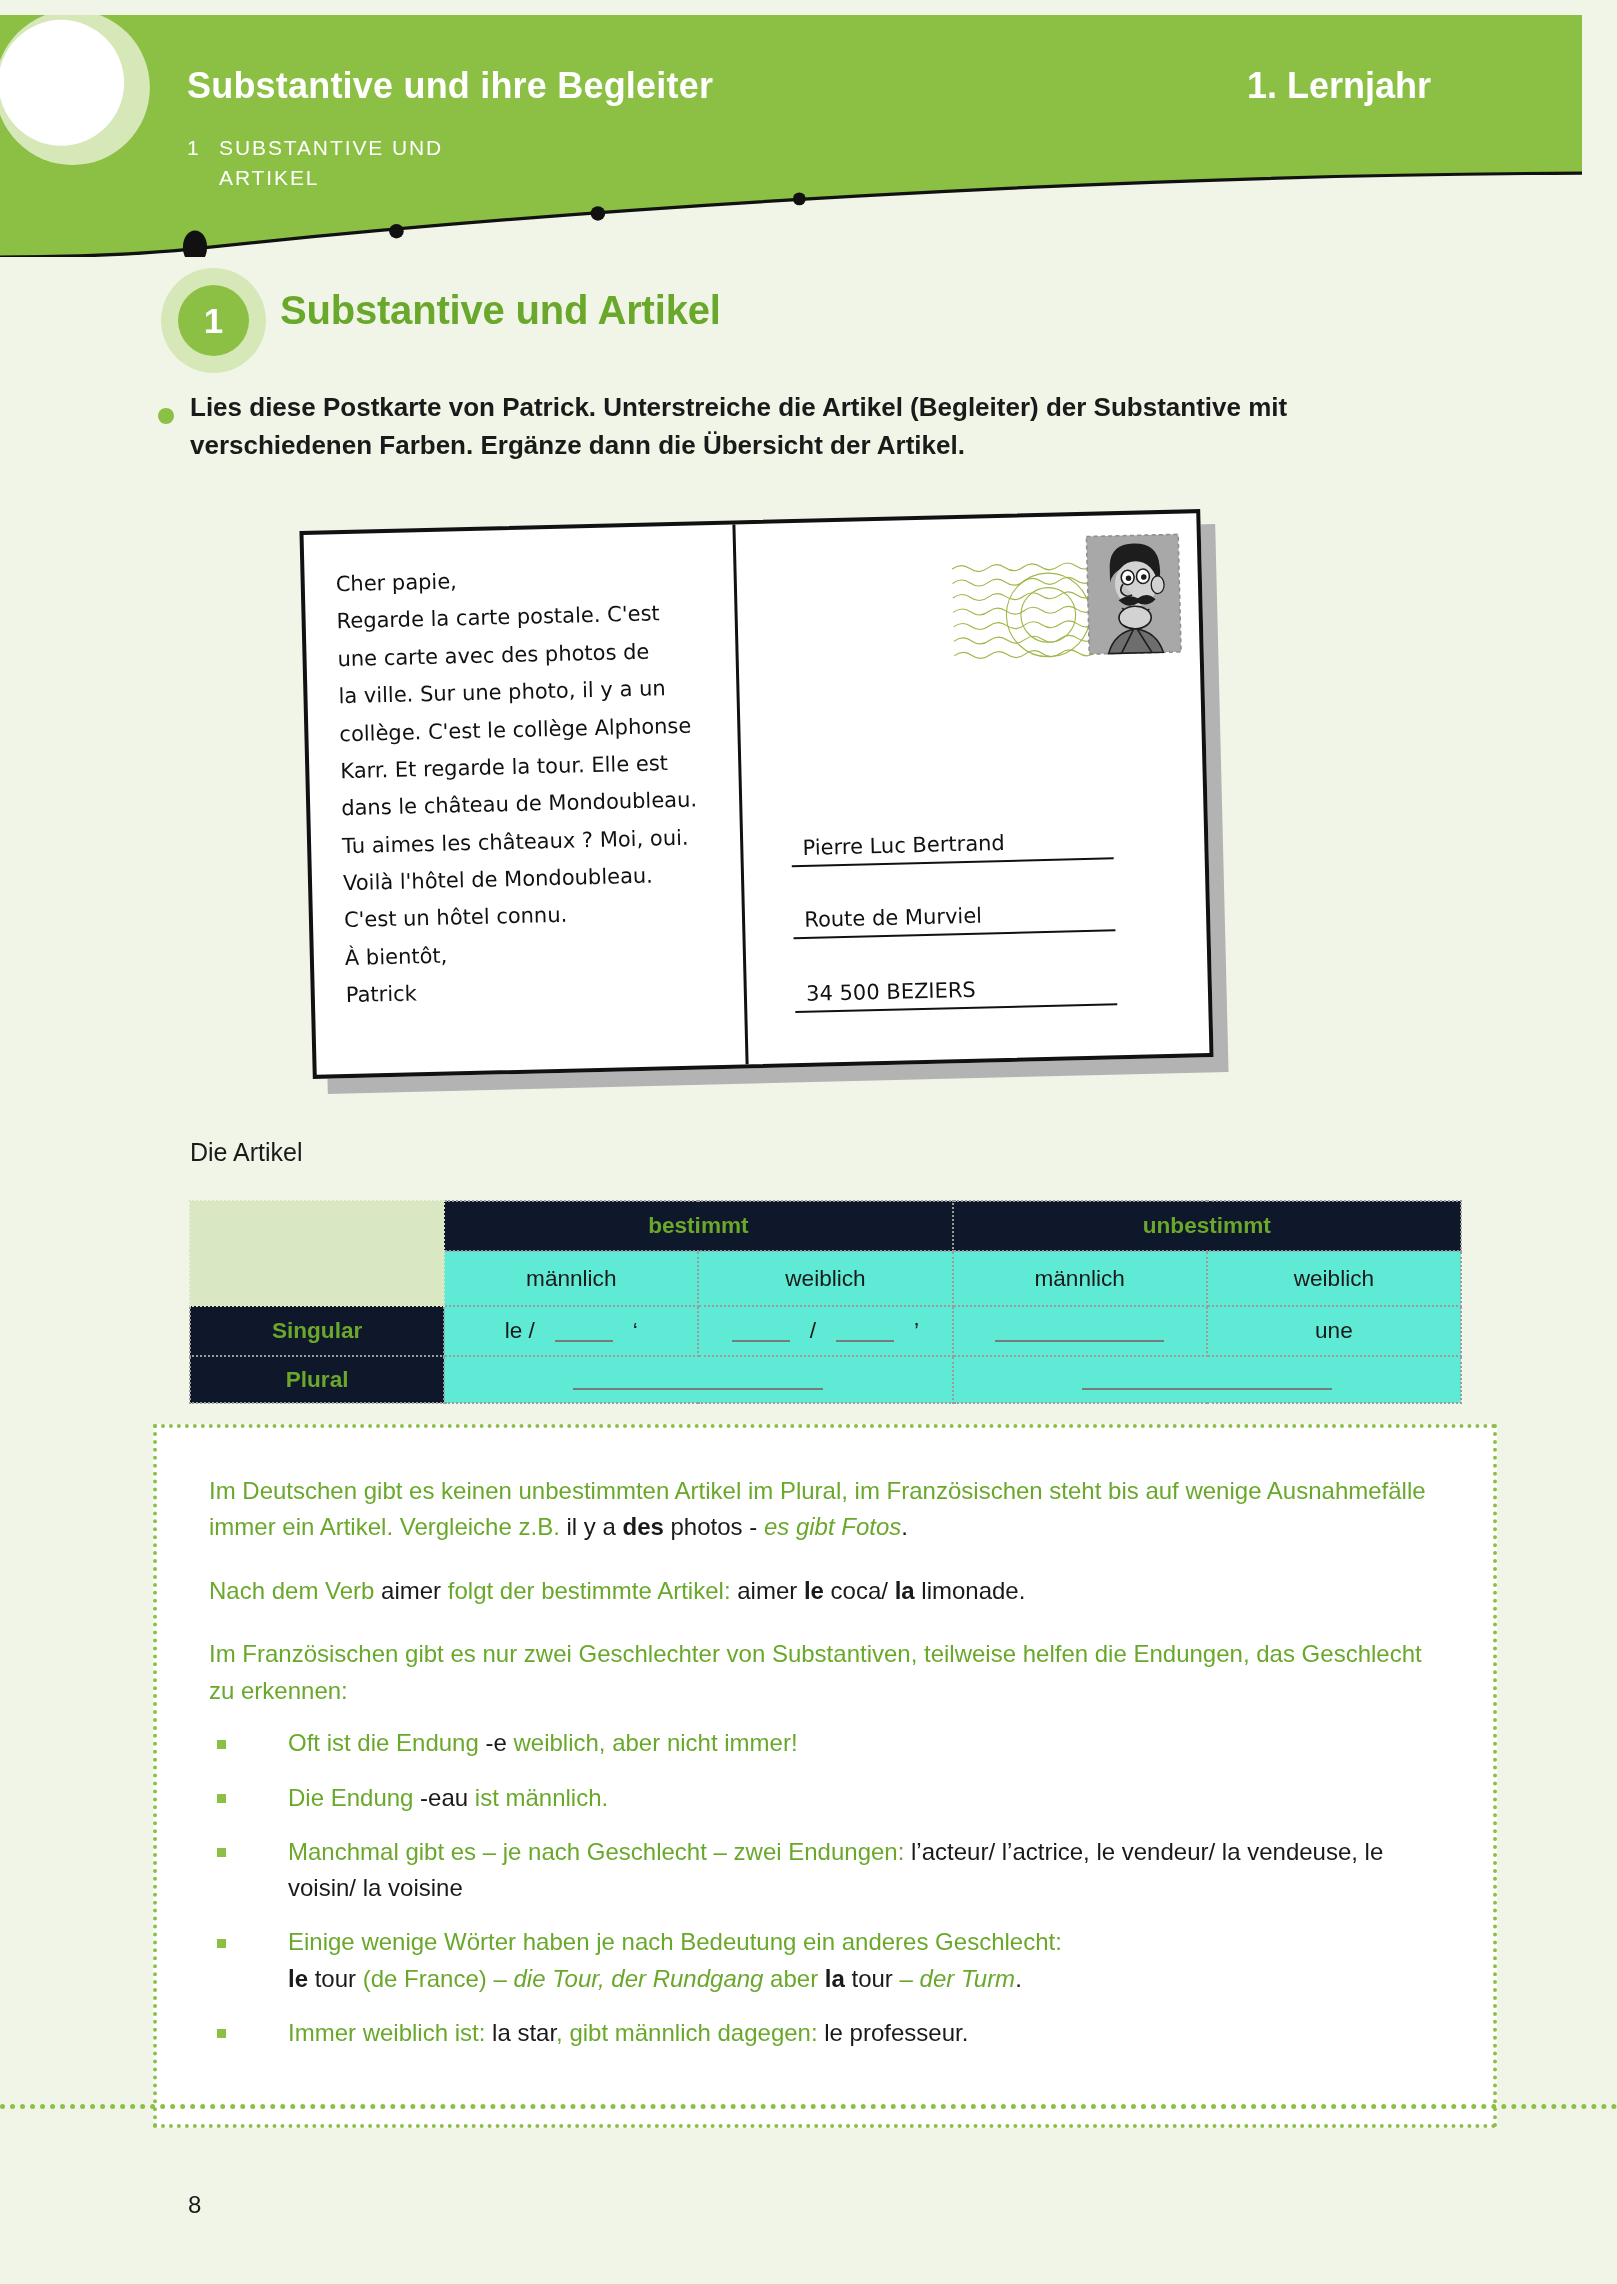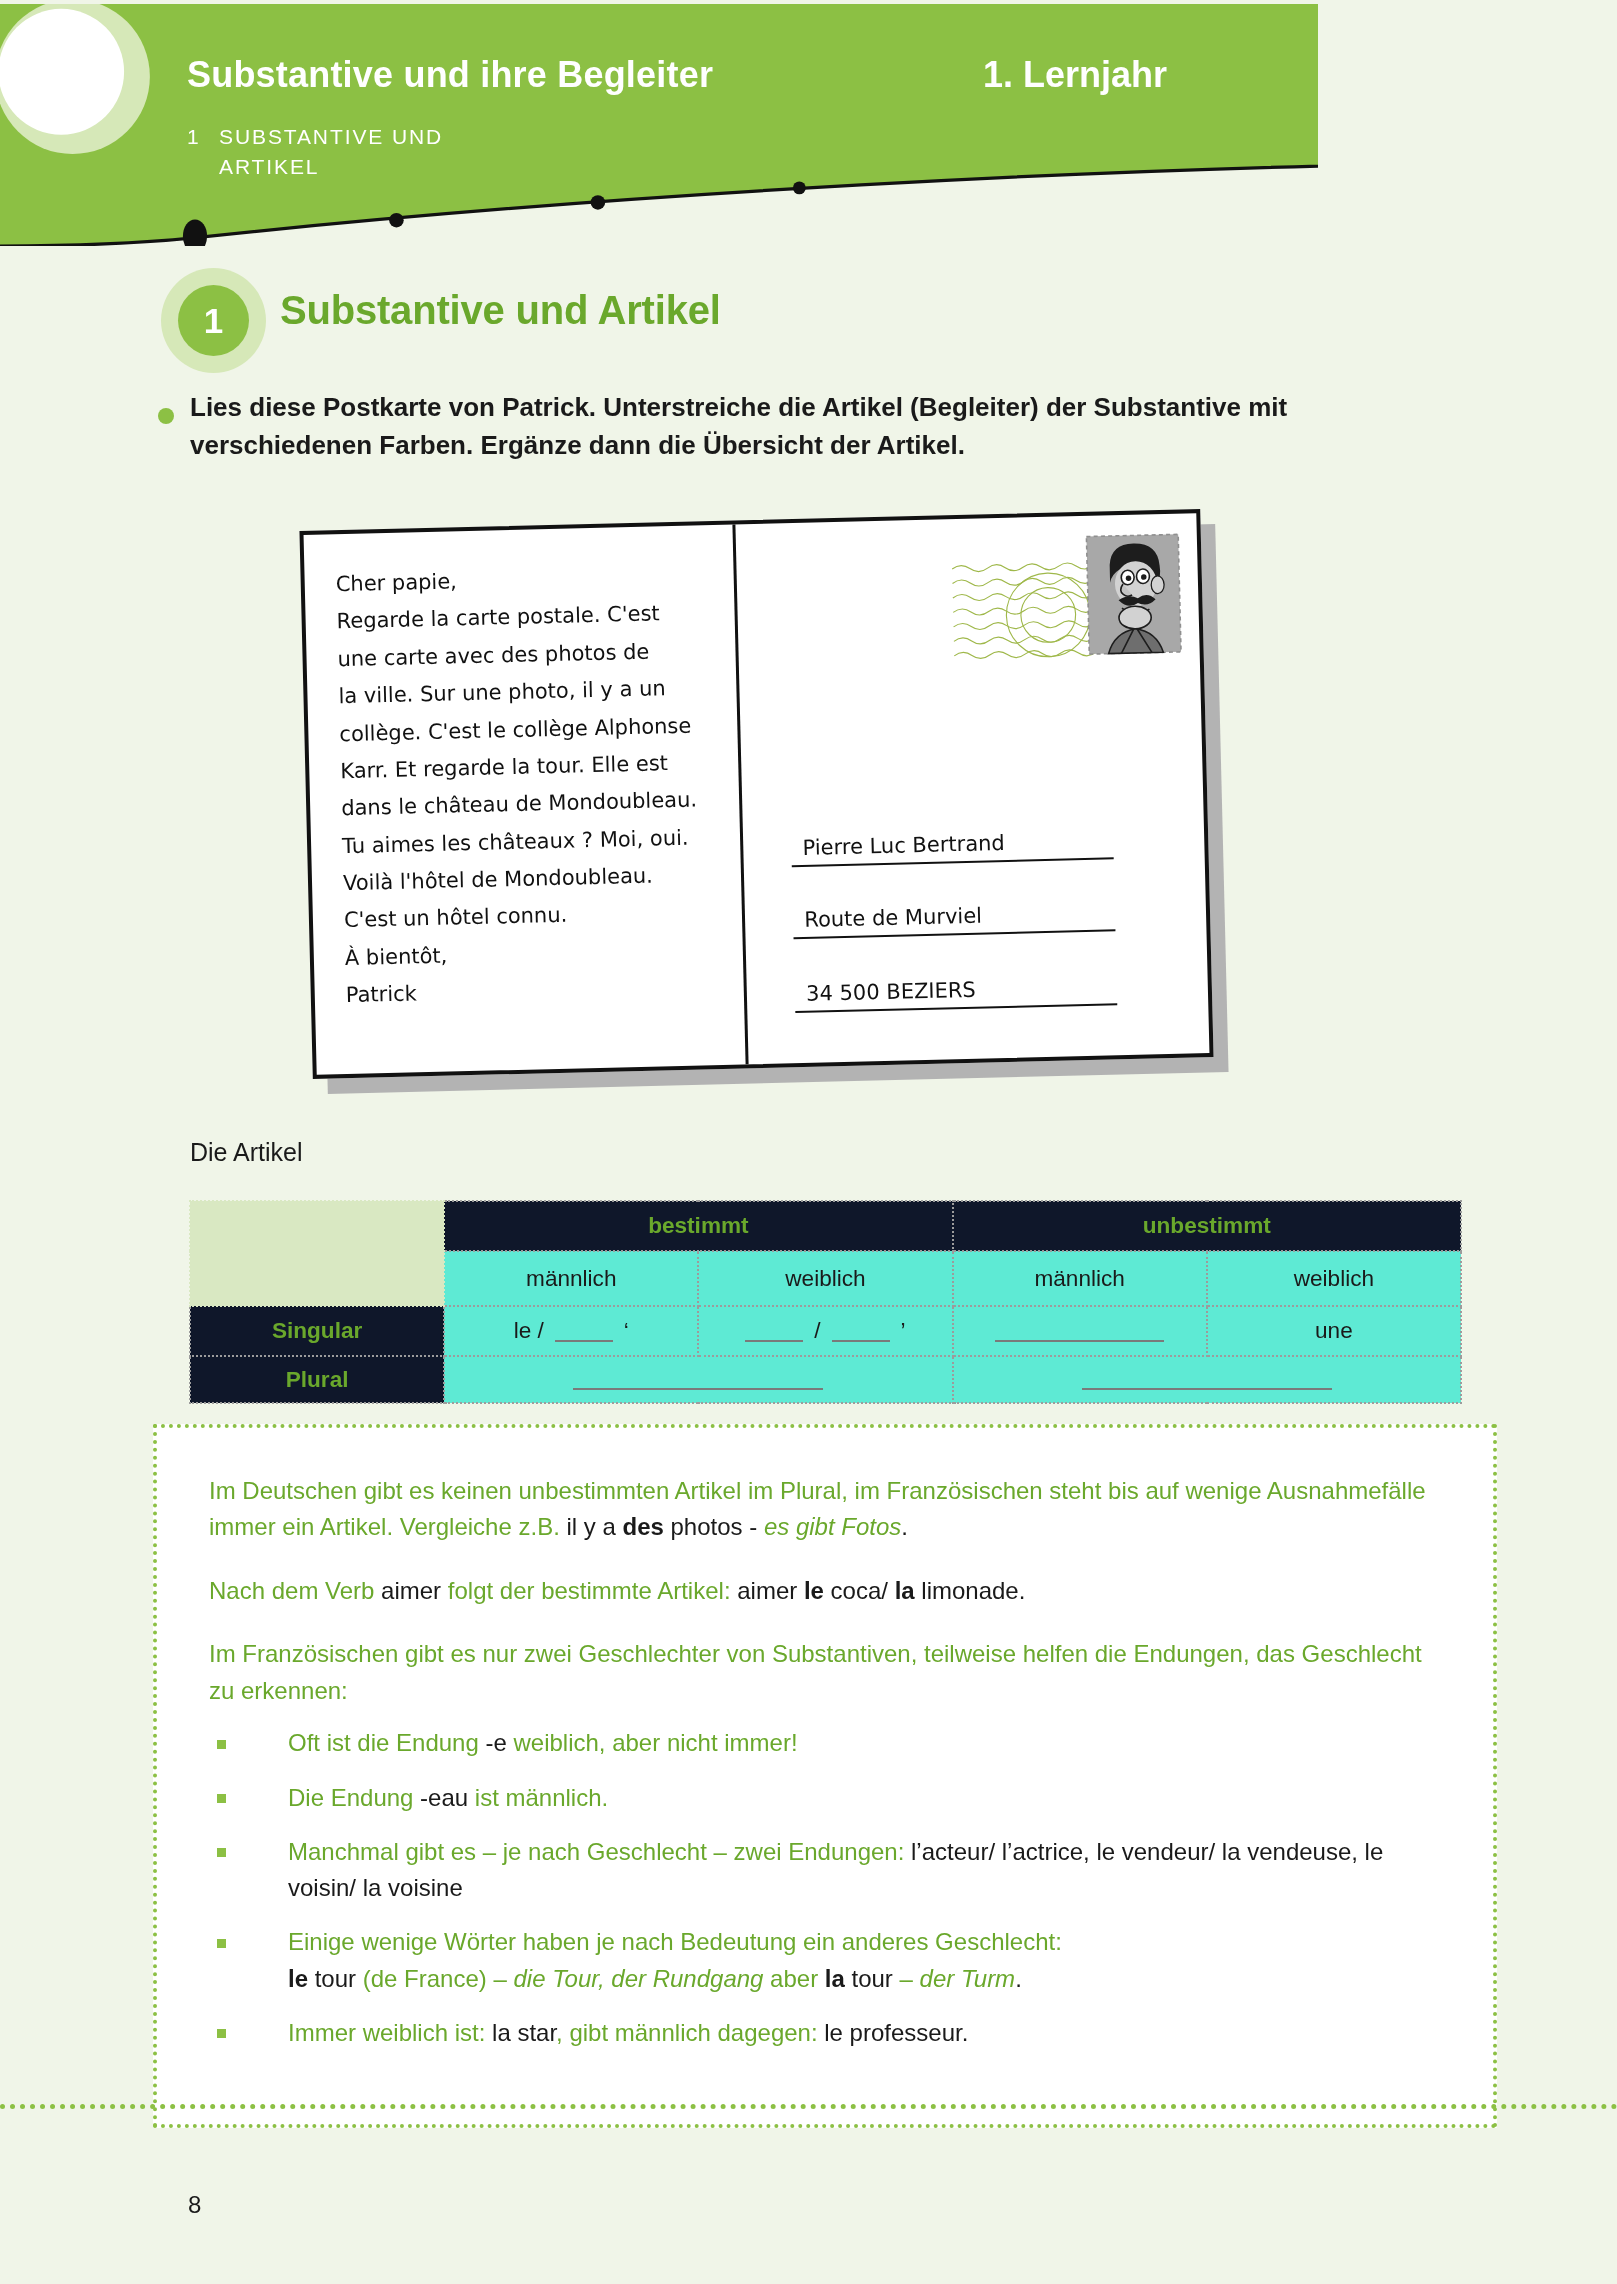--- a/index.html
+++ b/index.html
@@ -16,22 +16,22 @@
     position: relative;
     width: 1618px;
     height: 2284px;
     background: #f0f5e8;
     overflow: hidden;
   }
 
   
   .header {
     position: absolute;
-    top: 4px; left: 0;
-    width: 1318px;
+    top: 15px; left: 0;
+    width: 1582px;
     height: 242px;
     overflow: hidden;
   }
   .header-svg {
     position: absolute;
     top: 0; left: 0;
     width: 1618px;
     height: 242px;
   }
   .header-title {
@@ -249,21 +249,21 @@
   }
   .r-group { height: 50px; }
   .r-gender { height: 55px; }
   .r-sing { height: 50px; }
   .r-plur { height: 47px; }
 
   .cellcontent {
     display: flex;
     align-items: flex-end;
     justify-content: center;
-    gap: 11px;
+    gap: 20px;
     font-size: 22.6px;
     line-height: 1;
     height: 100%;
   }
   .blank {
     display: inline-block;
     border-bottom: 2.4px solid #7a7a7a;
     height: 21px;
     vertical-align: bottom;
   }

